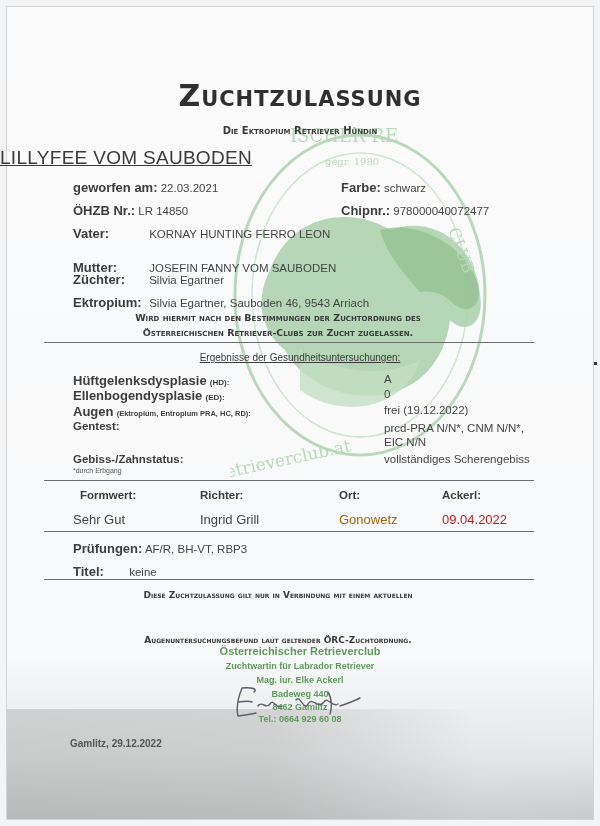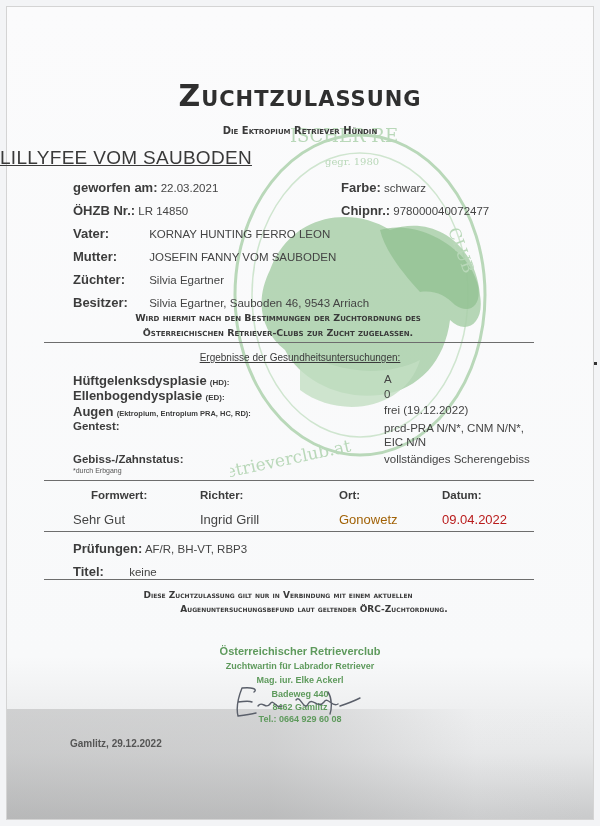--- a/index.html
+++ b/index.html
@@ -88,30 +88,30 @@
 </div>
 <div class="row" style="left:341px; top:203px;">
   <span class="lbl">Chipnr.:</span>
   <span class="val">978000040072477</span>
 </div>
 
 <div class="row" style="left:73px; top:226px;">
   <span class="lbl" style="display:inline-block;width:73px;">Vater:</span>
   <span class="val">KORNAY HUNTING FERRO LEON</span>
 </div>
-<div class="row" style="left:73px; top:249px;">
+<div class="row" style="left:73px; top:260px;">
   <span class="lbl" style="display:inline-block;width:73px;">Mutter:</span>
   <span class="val">JOSEFIN FANNY VOM SAUBODEN</span>
 </div>
 <div class="row" style="left:73px; top:272px;">
   <span class="lbl" style="display:inline-block;width:73px;">Züchter:</span>
   <span class="val">Silvia Egartner</span>
 </div>
 <div class="row" style="left:73px; top:295px;">
-  <span class="lbl" style="display:inline-block;width:73px;">Besitzer:</span>
+  <span class="lbl" style="display:inline-block;width:73px;">Ektropium:</span>
   <span class="val">Silvia Egartner, Sauboden 46, 9543 Arriach</span>
 </div>
 
 <div class="decl" style="top:310px;">Wird hiermit nach den Bestimmungen der Zuchtordnung des</div>
 <div class="decl" style="top:325px;">Österreichischen Retriever-Clubs zur Zucht zugelassen.</div>
 <div class="hr" style="top:342px;"></div>
 
 <div class="results-head">Ergebnisse der Gesundheitsuntersuchungen:</div>
 
 <div class="row" style="left:73px; top:373px;">
@@ -134,43 +134,43 @@
 
 <div class="row lbl" style="left:73px; top:420px;">Gentest:</div>
 <div class="row val" style="left:384px; top:422px;">prcd-PRA N/N*, CNM N/N*,</div>
 <div class="row val" style="left:384px; top:436px;">EIC N/N</div>
 
 <div class="row lbl" style="left:73px; top:453px;">Gebiss-/Zahnstatus:</div>
 <div class="row" style="left:73px; top:467px; font-size:7px; color:#555;">*durch Erbgang</div>
 <div class="row val" style="left:384px; top:453px;">vollständiges Scherengebiss</div>
 <div class="hr" style="top:480px;"></div>
 
-<div class="row lbl" style="left:91px; top:489px;">Formwert:</div>
+<div class="row lbl" style="left:80px; top:489px;">Formwert:</div>
 <div class="row lbl" style="left:200px; top:489px;">Richter:</div>
 <div class="row lbl" style="left:339px; top:489px;">Ort:</div>
-<div class="row lbl" style="left:442px; top:489px;">Datum:</div>
+<div class="row lbl" style="left:442px; top:489px;">Ackerl:</div>
 
 <div class="row" style="left:73px; top:512px; font-size:13px; color:#444;">Sehr Gut</div>
 <div class="row" style="left:200px; top:512px; font-size:13px; color:#444;">Ingrid Grill</div>
 <div class="row" style="left:339px; top:512px; font-size:13px; color:#a16207;">Gonowetz</div>
 <div class="row" style="left:442px; top:512px; font-size:13px; color:#b91c1c;">09.04.2022</div>
 <div class="hr" style="top:531px;"></div>
 
 <div class="row" style="left:73px; top:541px;">
   <span class="lbl">Prüfungen:</span>
   <span class="val">AF/R, BH-VT, RBP3</span>
 </div>
 <div class="row" style="left:73px; top:564px;">
   <span class="lbl" style="display:inline-block;width:53px;">Titel:</span>
   <span class="val">keine</span>
 </div>
 <div class="hr" style="top:579px;"></div>
 
 <div class="decl" style="top:588px; font-size:9px;">Diese Zuchtzulassung gilt nur in Verbindung mit einem aktuellen</div>
-<div class="decl" style="top:602px; font-size:9px;margin-left:36px;">Augenuntersuchungsbefund laut geltender ÖRC-Zuchtordnung.</div>
+<div class="decl" style="top:633px; font-size:9px;">Augenuntersuchungsbefund laut geltender ÖRC-Zuchtordnung.</div>
 
 <div class="footer-green" style="top:645px; font-size:11px;">Österreichischer Retrieverclub</div>
 <div class="footer-green" style="top:661px; font-size:9px;">Zuchtwartin für Labrador Retriever</div>
 <div class="footer-green" style="top:675px; font-size:9px;">Mag. iur. Elke Ackerl</div>
 <div class="footer-green" style="top:689px; font-size:9px;">Badeweg 440</div>
 <div class="footer-green" style="top:702px; font-size:9px;">8462 Gamlitz</div>
 <div class="footer-green" style="top:714px; font-size:9px;">Tel.: 0664 929 60 08</div>
 
 <svg class="sig" width="140" height="36" viewBox="0 0 140 36">
   <path d="M14 4 C10 14 8 24 10 32 M14 4 C24 3 30 5 26 8 M10 18 C18 17 22 17 24 18 M10 32 C18 31 24 30 28 29 M30 22 C34 16 38 26 42 20 C46 14 48 26 54 22 M68 16 C72 10 76 28 80 20 C84 12 90 26 96 18 C100 12 104 24 110 20 M100 8 C104 14 104 24 102 30 M112 22 C118 20 124 18 132 14" fill="none" stroke="#5a5f6a" stroke-width="1.4" stroke-linecap="round"></path>

